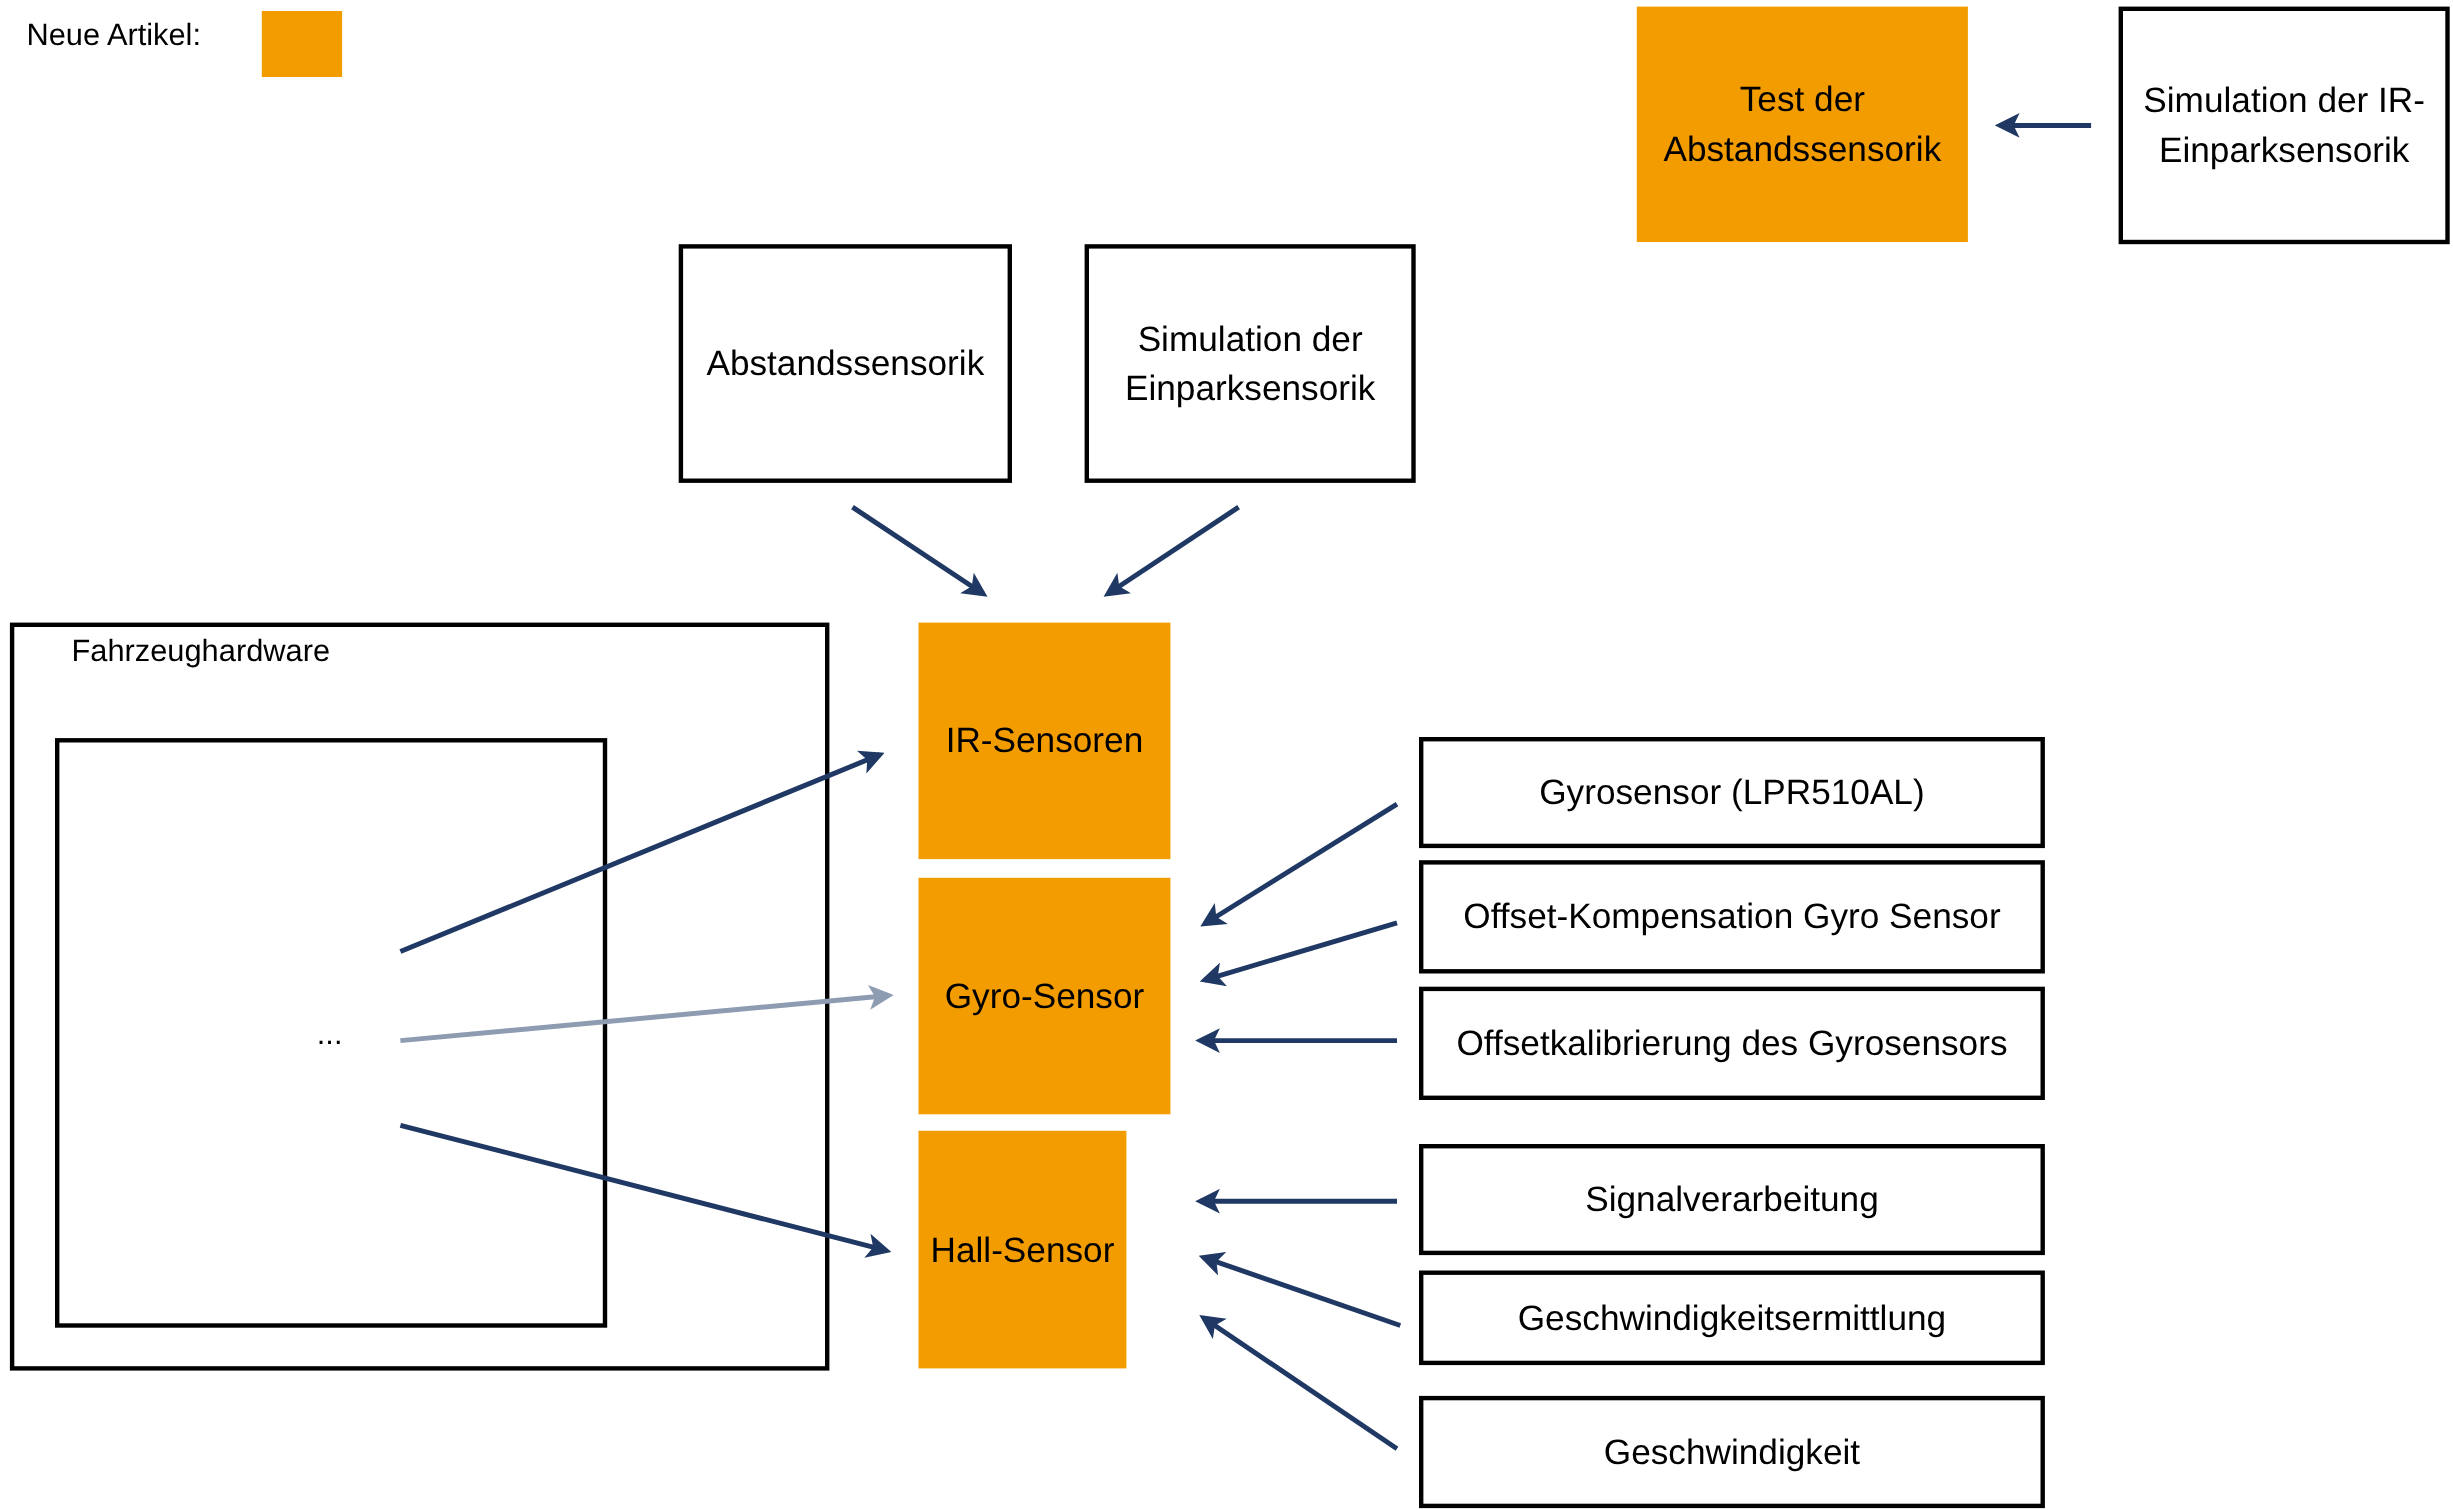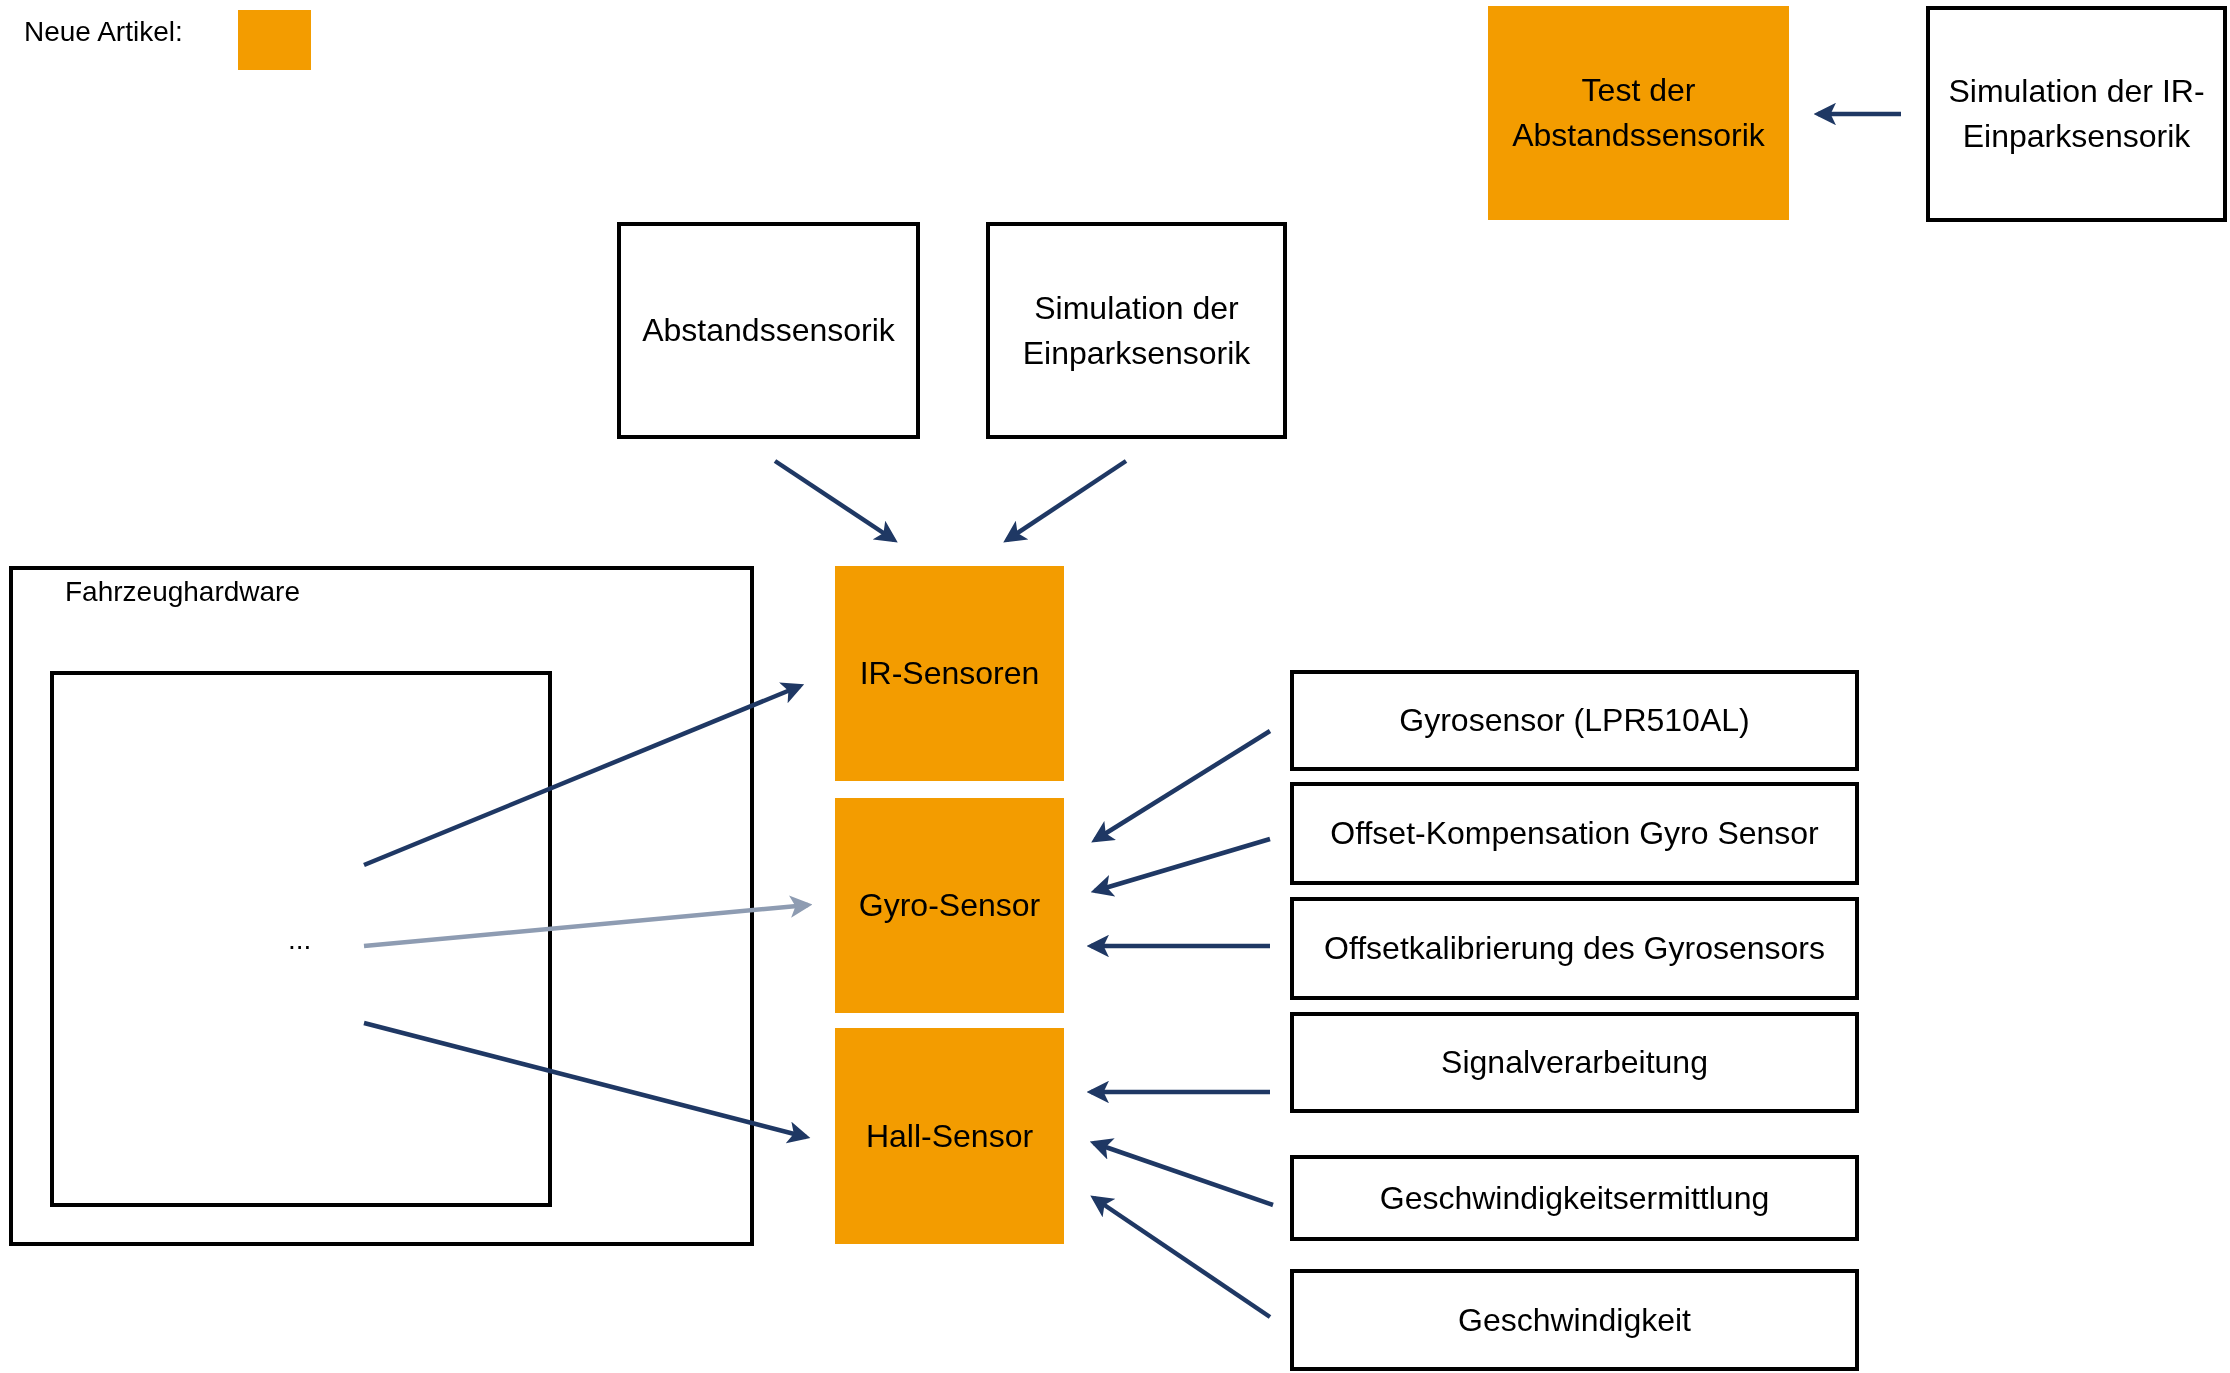--- a/index.html
+++ b/index.html
@@ -40,34 +40,34 @@
 <div class="label" style="left:65px; top:576px;">Fahrzeughardware</div>
 <div class="abs" style="left:50px; top:671px; width:502px; height:536px; border:4px solid #000;"></div>
 <div class="label" style="left:288px; top:924px;">...</div>
 
 <div class="new" style="left:835px; top:566px; width:229px; height:215px;">
   <span>IR-Sensoren</span>
 </div>
 <div class="new" style="left:835px; top:798px; width:229px; height:215px;">
   <span>Gyro-Sensor</span>
 </div>
-<div class="new" style="left:835px; top:1028px; width:229px; height:216px;">
+<div class="new" style="left:835px; top:1028px; width:189px; height:216px;">
   <span>Hall-Sensor</span>
 </div>
 
 <div class="box" style="left:1290px; top:670px; width:569px; height:101px;">
     <span>Gyrosensor (LPR510AL)</span>
   </div>
 <div class="box" style="left:1290px; top:782px; width:569px; height:103px;">
     <span>Offset-Kompensation Gyro Sensor</span>
   </div>
 <div class="box" style="left:1290px; top:897px; width:569px; height:103px;">
     <span>Offsetkalibrierung des Gyrosensors</span>
   </div>
-<div class="box" style="left:1290px; top:1012px; width:569px; height:101px;">
+<div class="box" style="left:1290px; top:1040px; width:569px; height:101px;">
     <span>Signalverarbeitung</span>
   </div>
 <div class="box" style="left:1290px; top:1155px; width:569px; height:86px;">
     <span>Geschwindigkeitsermittlung</span>
   </div>
 <div class="box" style="left:1290px; top:1269px; width:569px; height:102px;">
     <span>Geschwindigkeit</span>
   </div>
 
 <svg class="arrows" width="2230" height="1373" viewBox="0 0 2230 1373">

